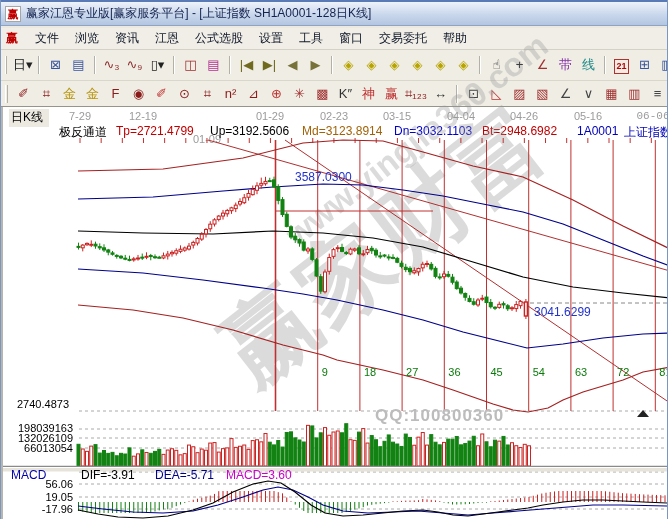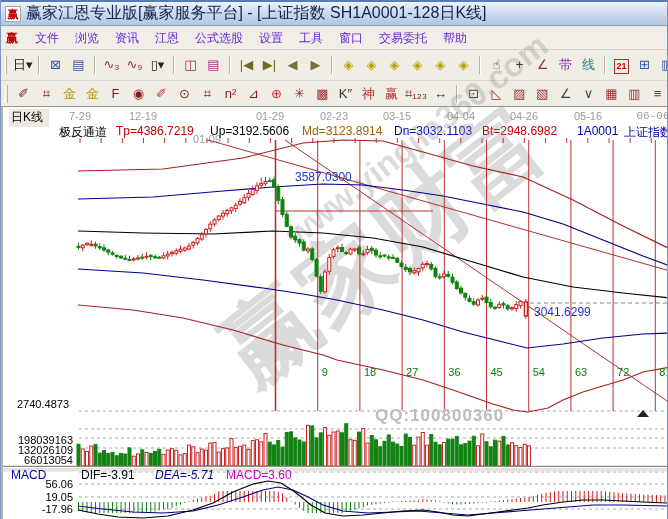--- a/index.html
+++ b/index.html
@@ -5,44 +5,44 @@
   html,body{margin:0;padding:0;background:#888;}
   *{box-sizing:border-box;}
   .window{position:relative;width:668px;height:519px;background:#ece9e0;overflow:hidden;
     font-family:"Liberation Sans","DejaVu Sans",sans-serif;font-size:12px;border-left:1px solid #7a96c2;border-right:1px solid #7a96c2;}
   
   .titlebar{position:absolute;left:0;top:0;width:668px;height:26px;
     background:linear-gradient(#eef3fb,#c9d7ec 55%,#b3c6e0);border-top:2px solid #5a7ab5;border-bottom:1px solid #8fa3c4;
     display:flex;align-items:center;padding:0 4px;}
   .title-icon{width:16px;height:16px;background:#fff;border:1px solid #a6a6a6;color:#c00000;
     font-weight:bold;font-size:11px;line-height:14px;text-align:center;margin-right:5px;}
-  .title-text{color:#14234f;font-size:16px;white-space:nowrap;flex:1;}
+  .title-text{color:#14234f;font-size:12px;white-space:nowrap;flex:1;}
   .title-btn{height:19px;padding:1px 11px 0;margin-left:4px;background:linear-gradient(#fdfdfb,#dedbd2);
     border:1px solid #8a887e;border-top-color:#fff;border-left-color:#fff;color:#1a3a8f;font-size:12px;cursor:default;}
   
   .menubar{position:absolute;left:0;top:28px;width:668px;height:22px;background:#f0eee6;
     display:flex;align-items:center;padding-left:5px;border-bottom:1px solid #d4d1c6;}
   .menu-logo{color:#c00000;font-weight:bold;margin-right:9px;font-size:12px;}
-  .menu-item{padding:2px 8px;color:#6d28d9;white-space:nowrap;text-align:center;}
+  .menu-item{padding:2px 8px;color:#0f172a;white-space:nowrap;text-align:center;}
   
   .toolbar{position:absolute;left:0;width:668px;background:#efede4;display:flex;align-items:center;padding-left:3px;}
   #toolbar-top{top:50px;height:31px;border-bottom:1px solid #d9d6cb;}
   #toolbar-draw{top:81px;height:26px;border-bottom:1px solid #97948a;}
   .grip{width:3px;height:18px;border-left:1px solid #fff;border-right:1px solid #b3b0a5;margin:0 4px 0 1px;}
   .tbtn{min-width:21px;height:20px;line-height:19px;text-align:center;font-size:13px;padding:0 1px;margin:0 1px;white-space:nowrap;}
   .tsep{width:2px;height:18px;border-left:1px solid #b3b0a5;border-right:1px solid #fff;margin:0 4px;}
   .cal{display:inline-block;border:1px solid #b03030;color:#c00000;font-size:9px;line-height:12px;width:15px;height:15px;font-weight:bold;margin-top:2px;}
   
   .chart{position:absolute;left:0;top:107px;width:668px;height:412px;background:#fff;border-left:2px solid #b8b5ac;}
   .tab-label{position:absolute;left:6px;top:2px;color:#000;background:#ece9e0;padding:0 6px 1px 2px;font-size:12px;}
   .date-label{position:absolute;top:3px;color:#9b9b9b;font-size:11px;transform:translateX(-50%);white-space:nowrap;}
   .ind-part{position:absolute;top:17px;font-size:12px;white-space:nowrap;}
   .overlay-label{position:absolute;font-size:12px;white-space:nowrap;}
   .gann-num{position:absolute;color:#0a7a0a;font-size:11px;}
-  .vol-scale{position:absolute;right:596px;color:#000;font-size:11px;white-space:nowrap;margin-top:12px;}
+  .vol-scale{position:absolute;right:596px;color:#000;font-size:11px;white-space:nowrap;}
   .macd-scale{position:absolute;right:596px;color:#000;font-size:11px;white-space:nowrap;}
   .qq-mark{position:absolute;left:372px;top:299px;color:#bcbcbc;font-size:17px;font-weight:bold;letter-spacing:1px;}
   .watermark{position:absolute;left:90px;top:60px;width:560px;text-align:center;
     transform:rotate(-38deg);color:rgba(150,150,150,0.34);pointer-events:none;}
   .wm1{font-size:33px;font-weight:bold;text-align:right;padding-right:30px;}
   .wm2{font-size:92px;font-weight:bold;line-height:86px;letter-spacing:4px;}
   .tri{position:absolute;left:634px;top:303px;width:0;height:0;border-left:6px solid transparent;border-right:6px solid transparent;border-bottom:7px solid #222;}
 </style>
 </head>
 <body>
@@ -146,21 +146,21 @@
         <div class="date-label" style="left: 267px;">01-29</div>
         <div class="date-label" style="left: 331px;">02-23</div>
         <div class="date-label" style="left: 394px;">03-15</div>
         <div class="date-label" style="left: 458px;">04-04</div>
         <div class="date-label" style="left: 521px;">04-26</div>
         <div class="date-label" style="left: 585px;">05-16</div>
         <div class="date-label" style="left: 650px; font-family: Liberation Mono, monospace;">06-06</div>
       </div>
     <div id="indicator-row">
         <div class="ind-part" style="left: 56px; color: rgb(0, 0, 0);">极反通道</div>
-        <div class="ind-part" style="left: 113px; color: rgb(192, 0, 0);">Tp=4386.7219</div>
+        <div class="ind-part" style="left: 113px; color: rgb(192, 0, 0);">Tp=2721.4799</div>
         <div class="ind-part" style="left: 207px; color: #000000;">Up=3192.5606</div>
         <div class="ind-part" style="left: 299px; color: #a16207;">Md=3123.8914</div>
         <div class="ind-part" style="left: 391px; color: rgb(0, 0, 204);">Dn=3032.1103</div>
         <div class="ind-part" style="left: 479px; color: rgb(192, 0, 0);">Bt=2948.6982</div>
         <div class="ind-part" style="left: 574px; color: rgb(0, 0, 187);">1A0001</div>
         <div class="ind-part" style="left: 621px; color: rgb(0, 0, 187);">上证指数</div>
       </div>
 
     <div class="watermark">
       <div class="wm1">www.yingjia360.com</div>
@@ -706,20 +706,20 @@
 
     <div class="vol-scale" style="top:315px;">198039163</div>
     <div class="vol-scale" style="top:325px;">132026109</div>
     <div class="vol-scale" style="top:335px;">66013054</div>
 
     <div class="qq-mark">QQ:100800360</div>
     <div class="tri"></div>
 
     <div class="overlay-label" style="left:8px;top:361px;color:#0000aa;">MACD</div>
     <div class="overlay-label" style="left:78px;top:361px;color:#000;">DIF=-3.91</div>
-    <div class="overlay-label" style="left:152px;top:361px;color:#00008b;font-style:italic;">DEA=-5.71</div>
+    <div class="overlay-label" style="left:152px;top:361px;color:#00008b;">DEA=-5.71</div>
     <div class="overlay-label" style="left:223px;top:361px;color:#cc00cc;">MACD=3.60</div>
 
     <div class="macd-scale" style="top:371px;">56.06</div>
     <div class="macd-scale" style="top:384px;">19.05</div>
     <div class="macd-scale" style="top:396px;">-17.96</div>
   </div>
 </div>
 
 </body></html>

